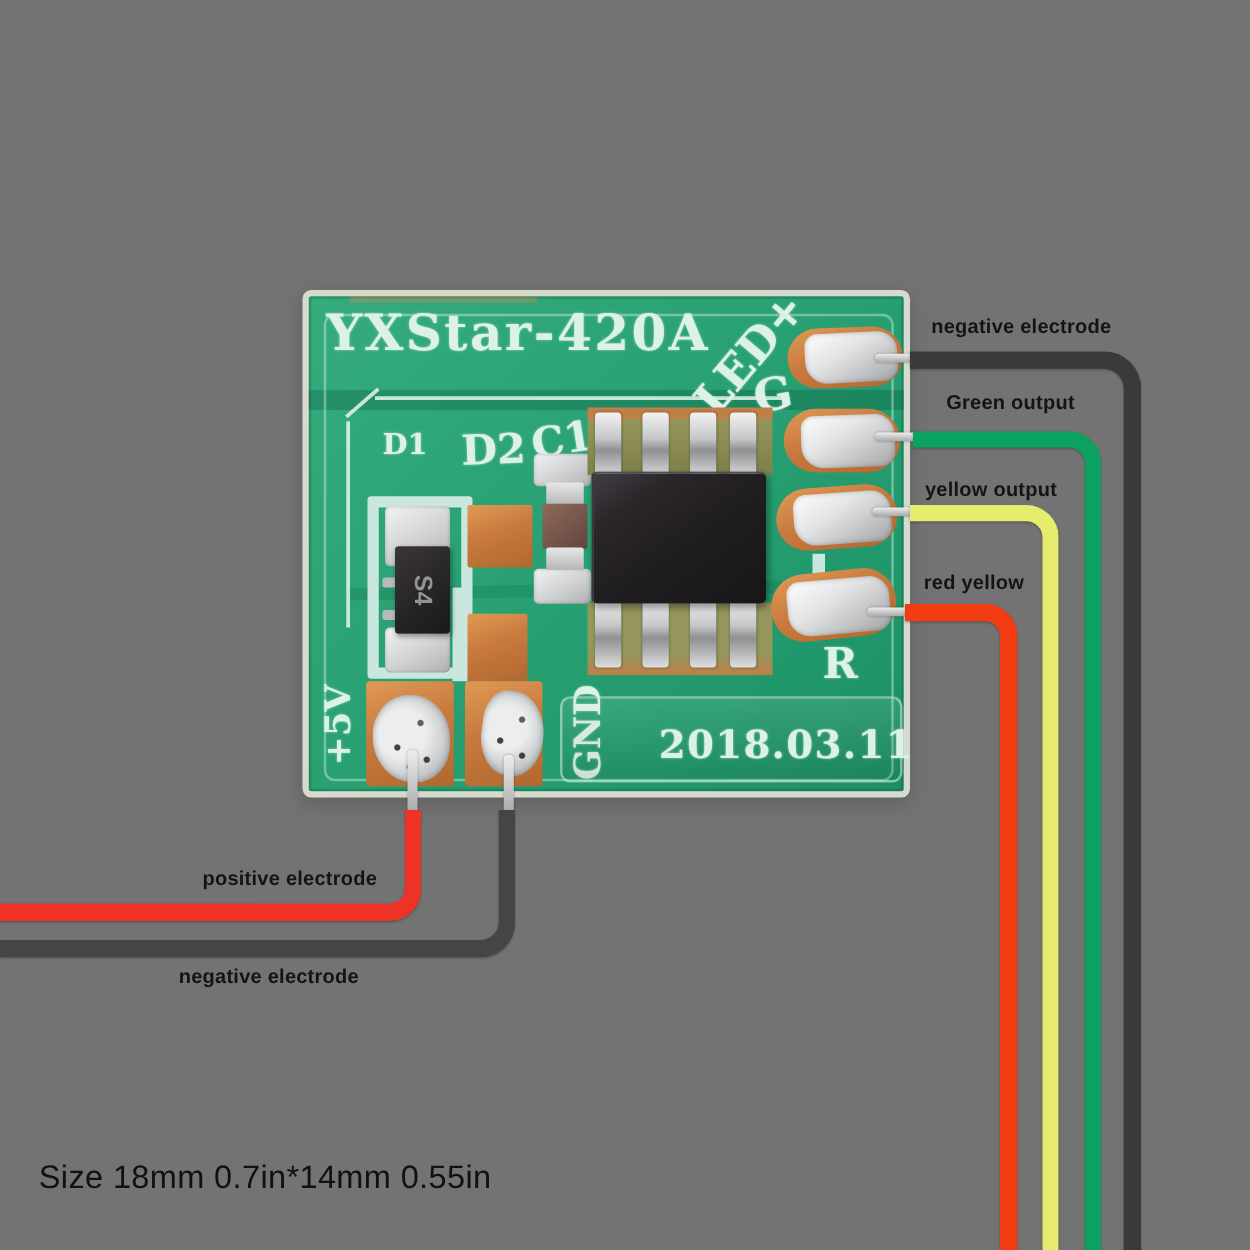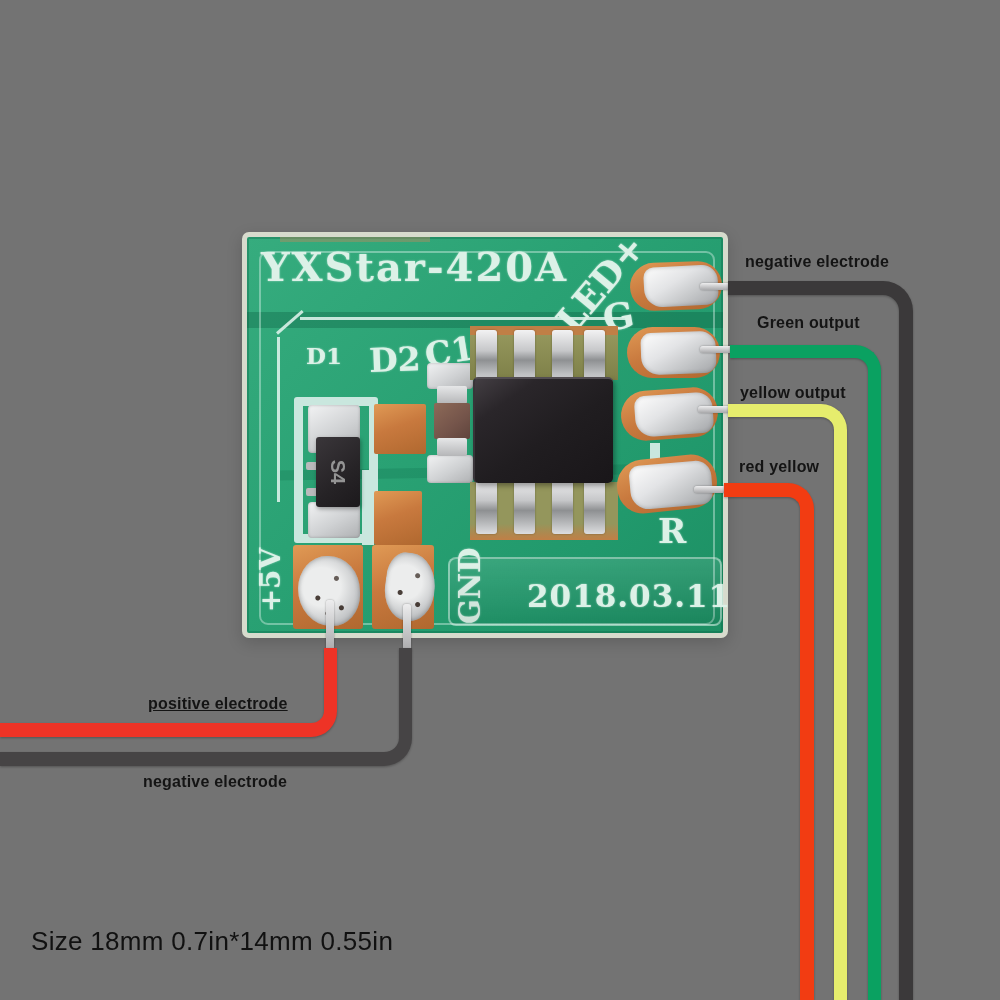--- a/index.html
+++ b/index.html
@@ -147,17 +147,17 @@
   <div class="wire" style="left: 730px; top: 345px; width: 151px; height: 655px; border-top-width: 13px; border-right-width: 13px; border-top-right-radius: 26px; border-color: rgb(10, 161, 97);"></div>
   <div class="wire" style="left: 728px; top: 404px; width: 119px; height: 596px; border-top-width: 13px; border-right-width: 13px; border-top-right-radius: 26px; border-color: rgb(230, 237, 109);"></div>
   <div class="wire" style="left: 724px; top: 483px; width: 90px; height: 517px; border-top-width: 14px; border-right-width: 14px; border-top-right-radius: 26px; border-color: rgb(242, 60, 18);"></div>
   <div class="wire" style="left: 0px; top: 648px; width: 337px; height: 89px; border-bottom-width: 14px; border-right-width: 13px; border-bottom-right-radius: 26px; border-color: rgb(238, 51, 38);"></div>
   <div class="wire" style="left: 0px; top: 648px; width: 412px; height: 118px; border-bottom-width: 14px; border-right-width: 13px; border-bottom-right-radius: 28px; border-color: rgb(70, 68, 69);"></div>
 
   <div class="lbl" style="left:745px;top:253px;">negative electrode</div>
   <div class="lbl" style="left:745px;top:314px;margin-left:12px;">Green output</div>
   <div class="lbl" style="left:740px;top:384px;">yellow output</div>
   <div class="lbl" style="left:739px;top:458px;">red yellow</div>
-  <div class="lbl" style="left:148px;top:695px;text-decoration:underline;">positive electrode</div>
+  <div class="lbl" style="left:162px;top:695px;">positive electrode</div>
   <div class="lbl" style="left:143px;top:773px;">negative electrode</div>
 
   <div class="caption" style="left:31px;top:926px;">Size 18mm 0.7in*14mm 0.55in</div>
 </div>
 
 </body></html>

